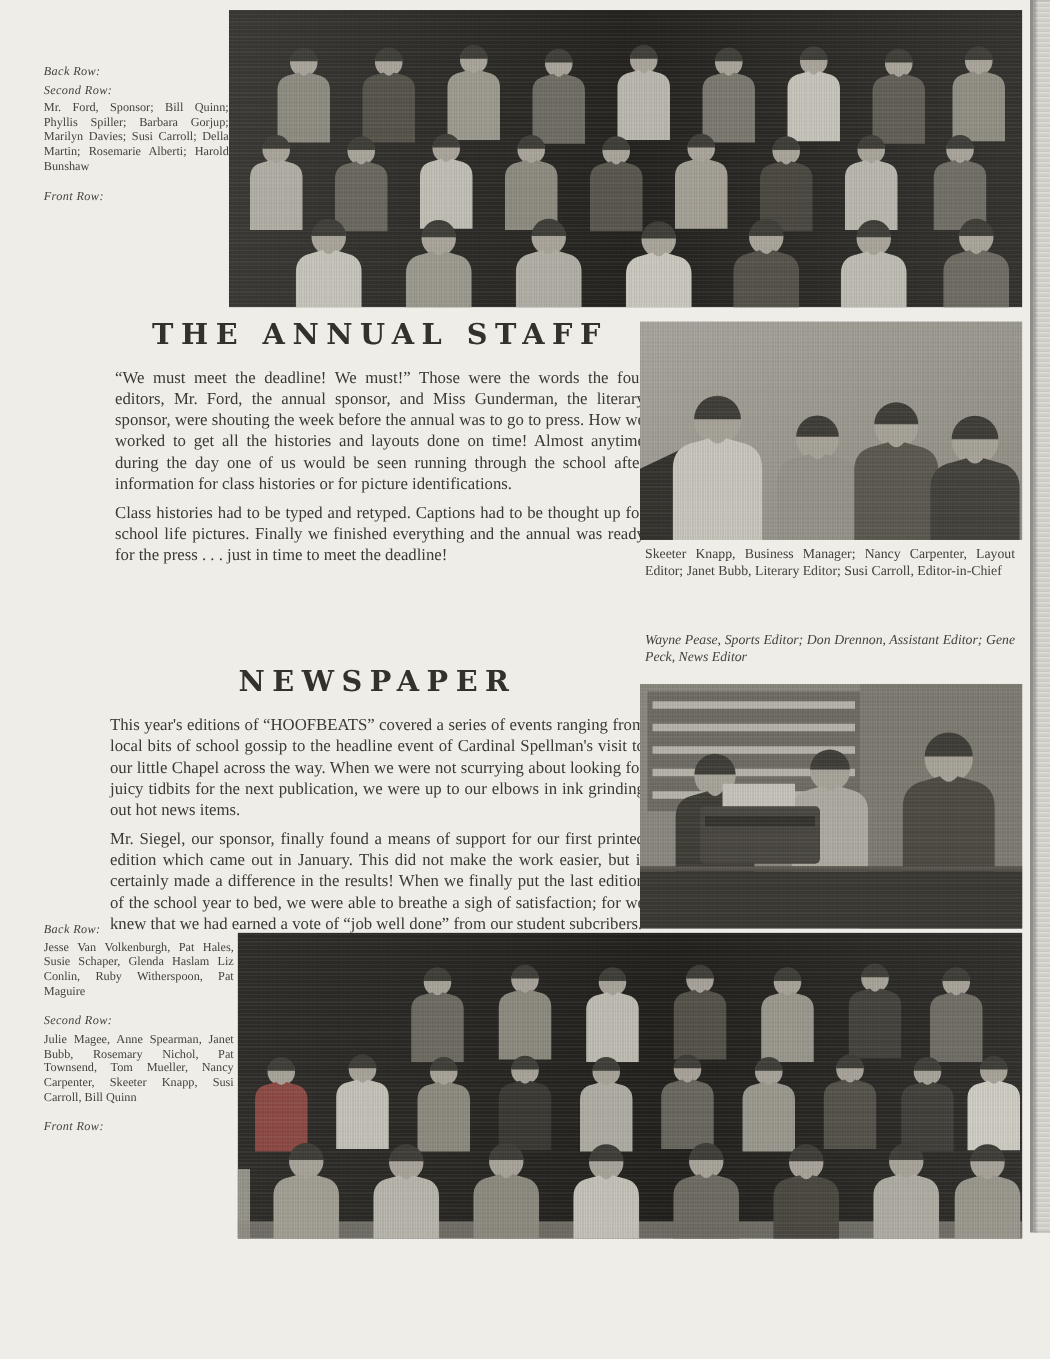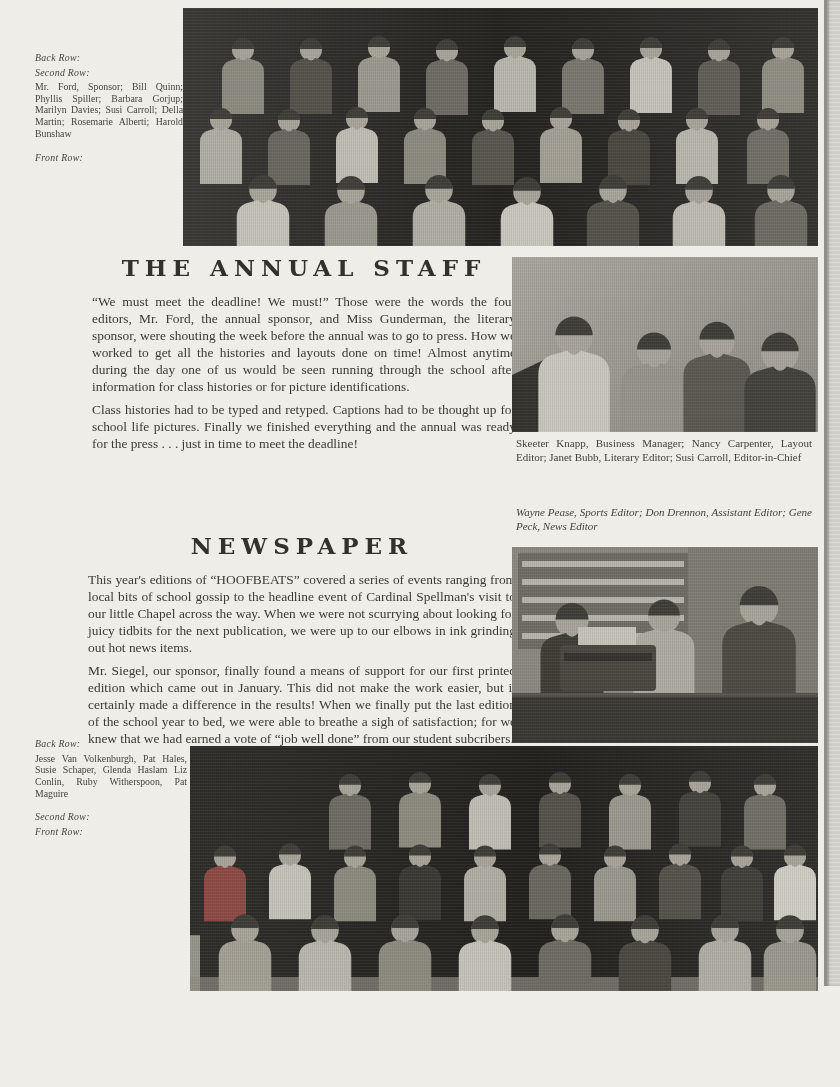--- a/index.html
+++ b/index.html
@@ -161,20 +161,21 @@
       <rect x="52" y="106" width="88" height="8" fill="#35332d"></rect>
       <rect x="0" y="146" width="306" height="4" fill="#55534b"></rect>
       <rect x="0" y="150" width="306" height="46" fill="#3b3933"></rect>
     </svg>
   </div>
 
   <aside class="cap bottom-cap">
     <p class="cap-label">Back Row:</p>
     <p class="cap-names">Jesse Van Volkenburgh, Pat Hales, Susie Schaper, Glenda Haslam Liz Conlin, Ruby Witherspoon, Pat Maguire</p>
     <p class="cap-label">Second Row:</p>
+    <p class="cap-names">Julie Magee, Anne Spearman, Janet Bubb, Rosemary Nichol, Pat Townsend, Tom Mueller, Nancy Carpenter, Skeeter Knapp, Susi Carroll, Bill Quinn</p>
     <p class="cap-label">Front Row:</p>
   </aside>
 
   <div class="photo bottom-photo">
     <svg viewBox="0 0 628 246" preserveAspectRatio="none">
       <defs>
         <linearGradient id="gbot" x1="0" y1="0" x2="1" y2="0">
           <stop offset="0" stop-color="#2f2e2a"></stop>
             <stop offset=".55" stop-color="#22211e"></stop>
             <stop offset="1" stop-color="#31302c"></stop>

